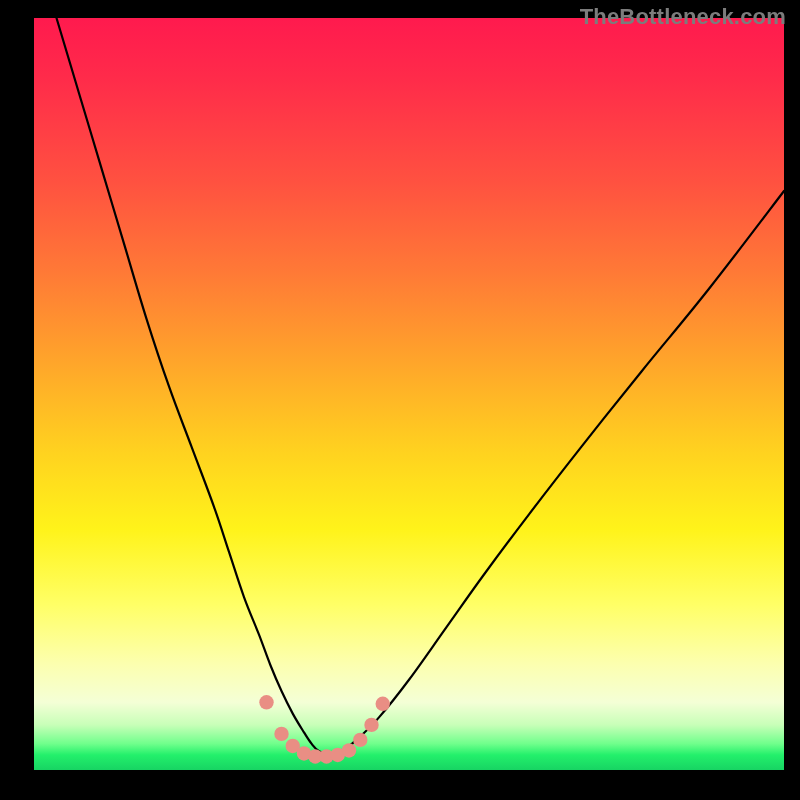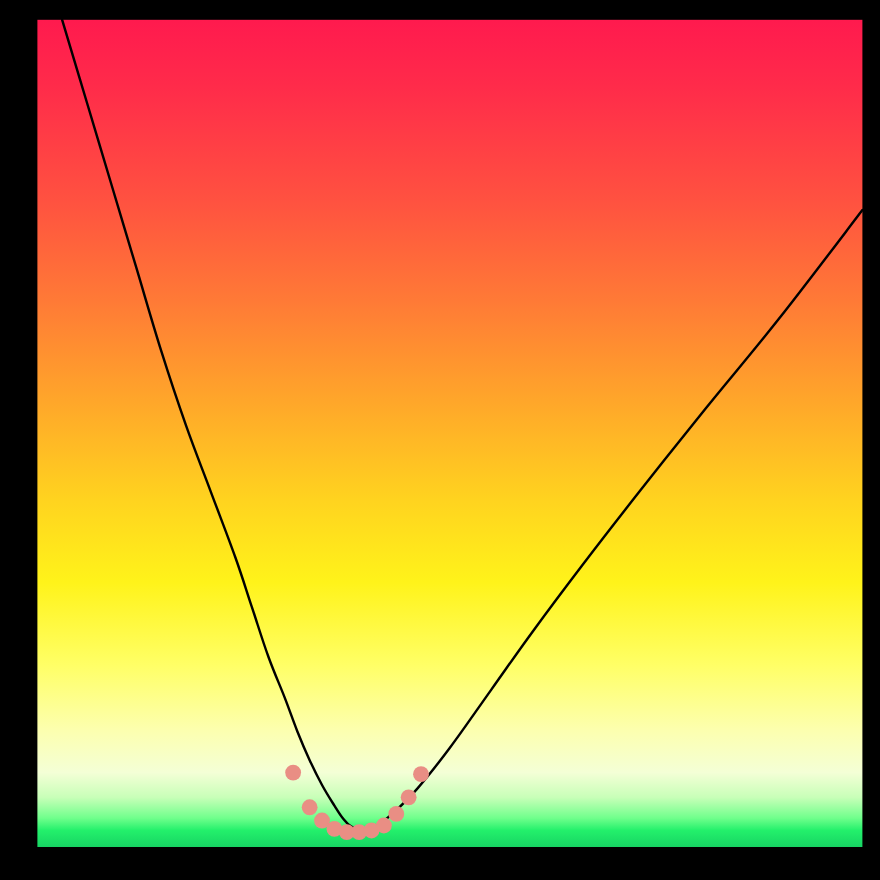--- a/index.html
+++ b/index.html
@@ -87,13 +87,14 @@
           <circle cx="281.25" cy="738.46" r="7.2" class="marker"></circle>
           <circle cx="292.50" cy="738.46" r="7.2" class="marker"></circle>
           <circle cx="303.75" cy="736.96" r="7.2" class="marker"></circle>
           <circle cx="315.00" cy="732.45" r="7.2" class="marker"></circle>
           <circle cx="326.25" cy="721.92" r="7.2" class="marker"></circle>
           <circle cx="337.50" cy="706.88" r="7.2" class="marker"></circle>
           <circle cx="348.75" cy="685.82" r="7.2" class="marker"></circle>
         </g>
     </svg>
   </div>
+  <div class="watermark">TheBottleneck.com</div>
 </div>
 
 </body></html>

